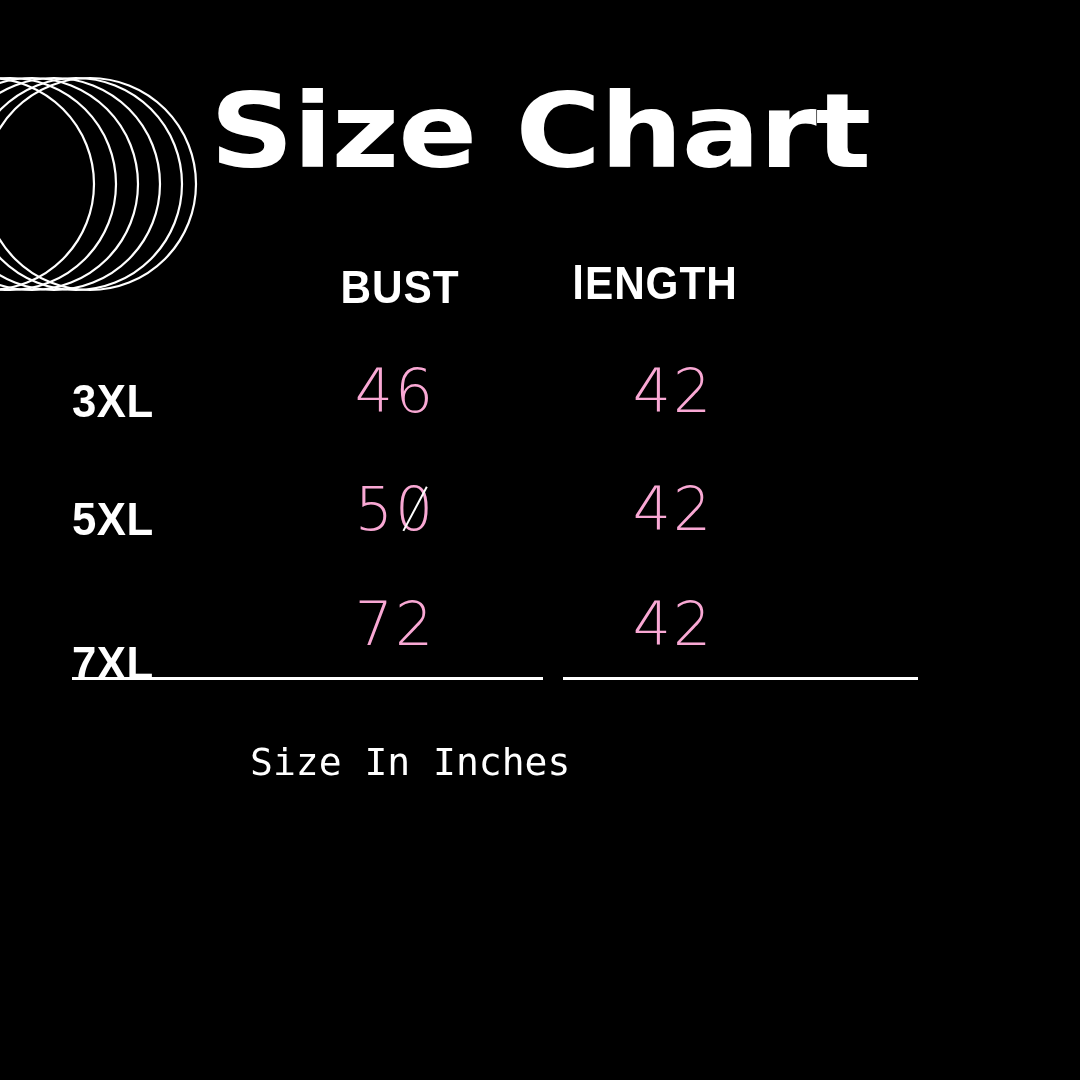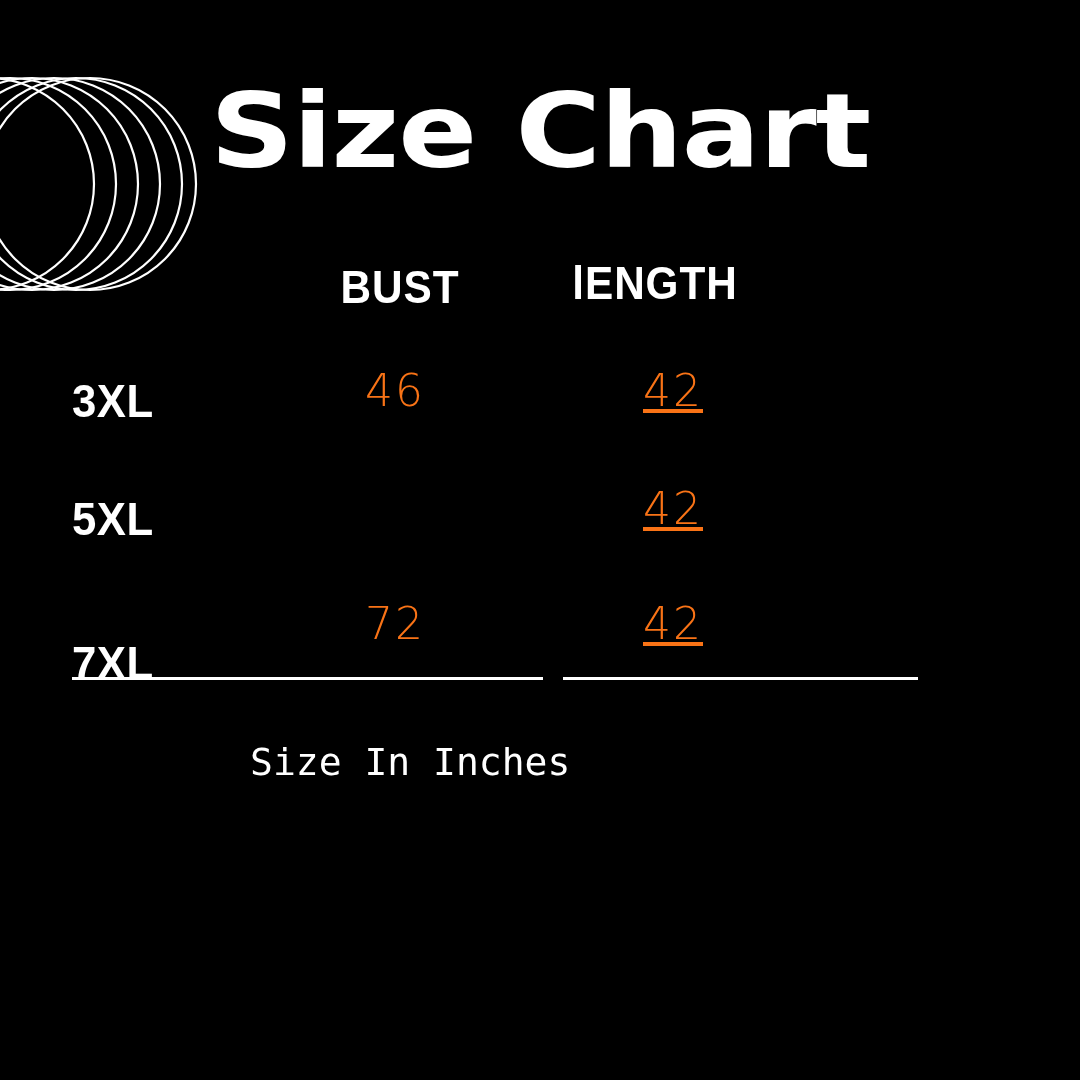--- a/index.html
+++ b/index.html
@@ -109,37 +109,36 @@
     letter-spacing: 0.5px;
     white-space: nowrap;
     transform: scaleX(0.95);
     transform-origin: 0 50%;
   }
   #row-2 .size-label { top: 45px; }
 
   .value-cell {
     position: absolute;
     top: 8px;
-    color: #f97316;
+    color: #f9a8d4;
     font-family: "DejaVu Sans", sans-serif;
     font-weight: 300;
-    font-size: 44px;
+    font-size: 60px;
     line-height: 56px;
     letter-spacing: 2px;
     white-space: nowrap;
     text-align: center;
   }
   .value-bust {
     left: 270px;
     width: 250px;
   }
   .value-length {
     left: 548px;
     width: 250px;
-    text-decoration: underline;
   }
   #row-2 .value-cell { top: 4px; }
 
   
   .slashed-zero {
     position: relative;
     display: inline-block;
   }
 
   
@@ -200,20 +199,21 @@
     <div class="header-cell" id="header-length">lENGTH</div>
 
     <div class="row" id="row-0">
       <div class="size-label">3XL</div>
       <div class="value-cell value-bust">46</div>
       <div class="value-cell value-length">42</div>
     </div>
 
     <div class="row" id="row-1">
       <div class="size-label">5XL</div>
+      <div class="value-cell value-bust">5<span class="slashed-zero">0<span style="position: absolute; left: 50%; top: 50%; width: 2px; height: 0.84em; background: rgb(255, 255, 255); transform: translate(-50%, -50%) rotate(28deg);"></span></span></div>
       <div class="value-cell value-length">42</div>
     </div>
 
     <div class="row" id="row-2">
       <div class="size-label">7XL</div>
       <div class="value-cell value-bust">72</div>
       <div class="value-cell value-length">42</div>
     </div>
 
     <div class="table-rule" id="rule-left"></div>

